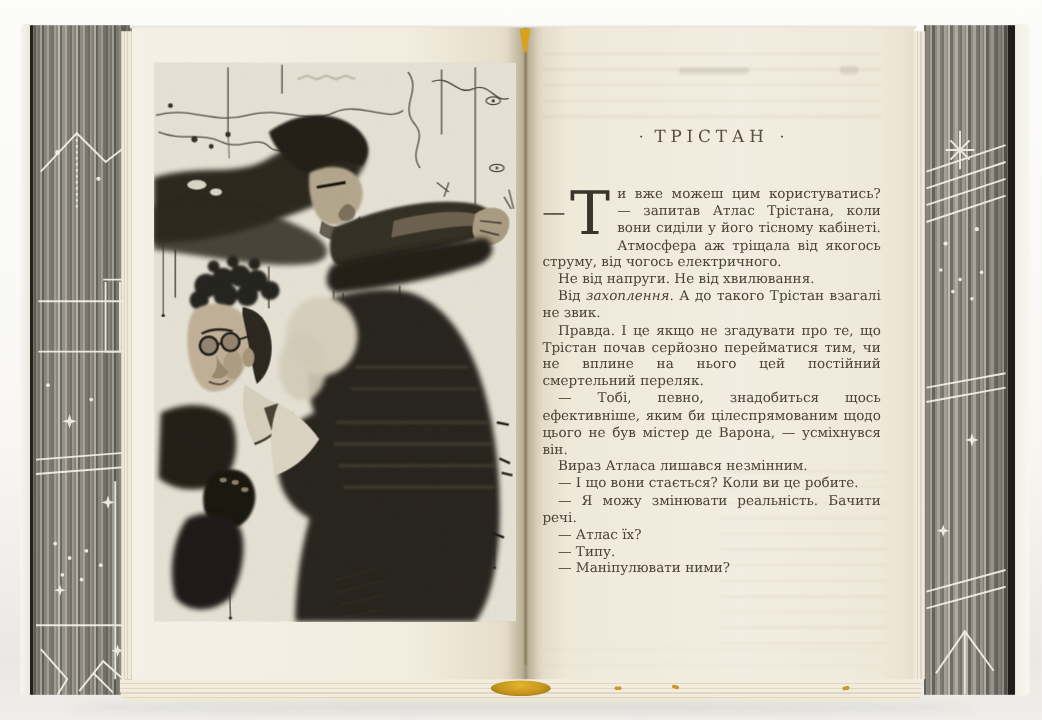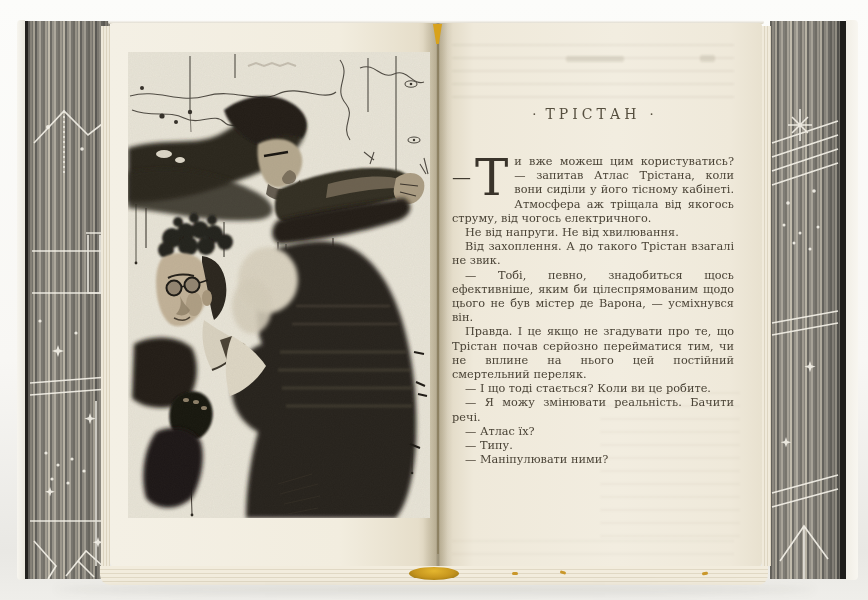--- a/index.html
+++ b/index.html
@@ -60,21 +60,21 @@
   
   .text-col{position:absolute;left:452px;top:106px;width:282px;color:#4a4336;}
   .chapter-title{display:flex;justify-content:center;align-items:center;gap:9px;
       font-size:14px;letter-spacing:4px;color:#564f3f;margin-bottom:33px;}
   .chapter-title .orn{font-size:13px;letter-spacing:0;}
   .text-col p{margin:0;font-size:11.3px;line-height:14.2px;text-align:justify;text-indent:13px;}
   .text-col p.has-dropcap{text-indent:0;}
   .opener{float:left;height:43px;display:flex;align-items:center;margin:2px 6px 0 0;}
   .opener-dash{font-size:19px;color:#403a2f;margin-right:4px;transform:translateY(-1px);}
   .opener-cap{font-size:50px;line-height:.82;color:#3a342b;}
-  .it,.em{}
+  .it,.em{font-style:italic;}
 
   
   .ghost{position:absolute;pointer-events:none;filter:blur(1.1px);}
   .ghost.lines{background:repeating-linear-gradient(180deg,rgba(125,113,92,.10) 0 2px,rgba(0,0,0,0) 2px 13px);}
   .ghost.blob{background:rgba(120,110,88,.16);border-radius:2px;}
 </style>
 </head>
 <body>
 
 <div id="stage">
@@ -306,23 +306,24 @@
       <span>ТРІСТАН</span>
       <span class="orn">·</span>
     </div>
     <div>
         <p class="has-dropcap"><span class="opener">
             <span class="opener-dash">—</span>
             <span class="opener-cap">Т</span>
           </span><span>и вже можеш цим користуватись? — запитав Атлас Трістана, коли вони сиділи у його тісному кабінеті. Атмосфера аж тріщала від якогось струму, від чогось електричного.</span></p>
         <p><span>Не від напруги. Не від хвилювання.</span></p>
         <p><span>Від </span><span class="it">захоплення</span><span>. А до такого Трістан взагалі не звик.</span></p>
+        <p><span>Правда. І це якщо не згадувати про те, що Трістан почав серйозно перейматися тим, чи не вплине на нього цей постійний смертельний переляк.</span></p>
         <p><span>— Тобі, певно, знадобиться щось ефективніше, яким би цілеспрямованим щодо цього не був містер де Варона, — усміхнувся він.</span></p>
-        <p><span>Правда. І це якщо не згадувати про те, що Трістан почав серйозно перейматися тим, чи не вплине на нього цей постійний смертельний переляк.</span></p>
-        <p><span>— І що тоді стається? Коли ви це робите.</span></p>
+        <p><span>Вираз Атласа лишався незмінним.</span></p>
+        <p><span>— І що вони стається? Коли ви це робите.</span></p>
         <p><span>— Я можу змінювати реальність. Бачити речі.</span></p>
         <p><span>— Атлас їх?</span></p>
         <p><span>— Типу.</span></p>
         <p><span>— Маніпулювати ними?</span></p>
       </div>
   </div>
 
 </div>
 
 </body></html>

